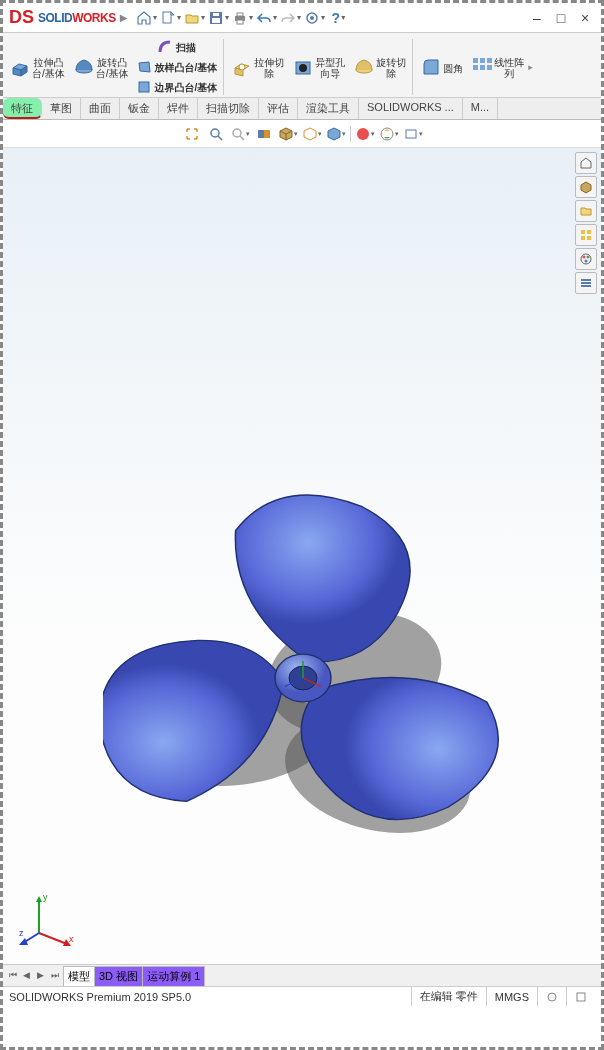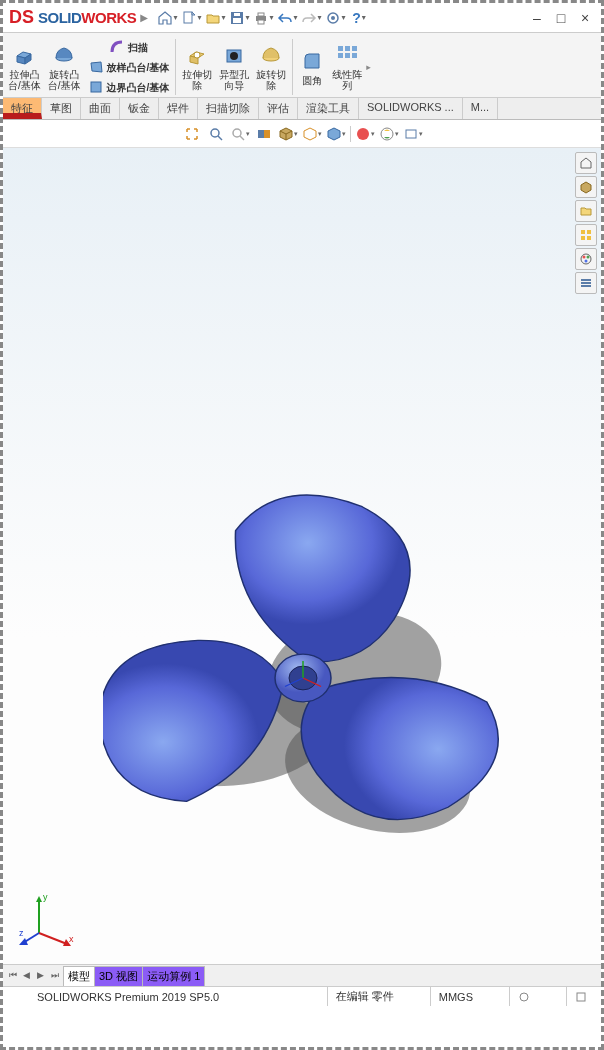--- a/index.html
+++ b/index.html
@@ -1,63 +1,63 @@
 <!DOCTYPE html>
 <html><head>
 <meta charset="utf-8">
 <style>
 * { box-sizing: border-box; margin: 0; padding: 0; font-family: "Microsoft YaHei", Arial, sans-serif; }
 body { width: 604px; height: 1050px; background: #fff; border: 3px dashed #888; overflow: hidden; position: relative; }
 .titlebar { height: 30px; display: flex; align-items: center; padding: 0 6px; background: #fff; border-bottom: 1px solid #ccc; }
 .logo-ds { font-weight: bold; color: #d72027; font-size: 18px; margin-right: 4px; }
-.logo-txt { font-weight: bold; font-size: 15px; letter-spacing: -0.5px; }
+.logo-txt { font-weight: bold; font-size: 12px; letter-spacing: -0.5px; }
 .logo-txt .solid { color: #2a63a0; }
 .logo-txt .works { color: #d72027; }
 .title-sep { color: #888; margin: 0 4px; font-size: 10px; }
 .title-tools { display: flex; gap: 2px; align-items: center; margin-left: 4px; }
 .title-tools .tbtn { width: 22px; height: 22px; display: flex; align-items: center; justify-content: center; cursor: pointer; border-radius: 2px; }
 .title-tools .dd::after { content: "▾"; font-size: 8px; color: #666; margin-left: 1px; }
 .spacer { flex: 1; }
 .winbtns { display: flex; gap: 4px; }
 .winbtns div { width: 20px; height: 20px; display: flex; align-items: center; justify-content: center; cursor: pointer; font-size: 14px; color: #444; }
 
 .ribbon { background: #f4f4f4; border-bottom: 1px solid #ccc; padding: 4px 2px 0 2px; }
 .ribbon-row { display: flex; gap: 1px; }
-.rbtn { display: flex; flex-direction: column; align-items: center; justify-content: center; padding: 2px 3px; cursor: pointer; border-radius: 2px; min-width: 32px; }
+.rbtn { display: flex; flex-direction: row; align-items: center; justify-content: center; padding: 2px 3px; cursor: pointer; border-radius: 2px; min-width: 32px; }
 .rbtn .ico { width: 24px; height: 24px; display: flex; align-items: center; justify-content: center; }
 .rbtn .lbl { font-size: 10px; color: #333; text-align: center; line-height: 11px; margin-top: 2px; white-space: pre; }
 .rbtn.small { flex-direction: row; min-width: auto; padding: 1px 3px; height: 20px; font-weight: bold; }
 .rbtn.small .ico { width: 16px; height: 16px; }
 .rbtn.small .lbl { margin: 0 0 0 3px; }
 .rcol { display: flex; flex-direction: column; gap: 0px; }
 .rsep { width: 1px; background: #ccc; margin: 2px 2px; }
 
 .tabbar { display: flex; background: #eee; height: 22px; border-bottom: 1px solid #bbb; font-size: 11px; }
 .tab { padding: 3px 8px; border-right: 1px solid #ccc; cursor: pointer; color: #444; }
-.tab.active { background: #fdba74; border-bottom: 6px solid #b91c1c; }
+.tab.active { background: #86efac; border-bottom: 2px solid #b91c1c; border-radius: 6px; }
 
 .viewtoolbar { height: 28px; display: flex; align-items: center; justify-content: center; gap: 4px; background: #fff; border-bottom: 1px solid #ddd; }
 .vbtn { width: 20px; height: 20px; display: flex; align-items: center; justify-content: center; cursor: pointer; border-radius: 2px; }
 .vbtn.dd::after { content: "▾"; font-size: 7px; color: #666; margin-left: 1px; }
 .vsep { width: 1px; height: 16px; background: #ccc; }
 
 .viewport { position: relative; width: 100%; height: 816px; background: linear-gradient(to bottom, #e8f0f6 0%, #fdfdfd 60%); overflow: hidden; }
 .sidepanel { position: absolute; right: 2px; top: 4px; width: 24px; display: flex; flex-direction: column; gap: 2px; }
 .sidepanel .sbtn { width: 22px; height: 22px; background: #f4f4f4; border: 1px solid #bbb; border-radius: 2px; display: flex; align-items: center; justify-content: center; cursor: pointer; }
 
 .triad { position: absolute; left: 16px; bottom: 16px; width: 60px; height: 60px; }
 
 .bottomtabs { height: 22px; display: flex; align-items: center; background: #f0f0f0; border-top: 1px solid #ccc; font-size: 11px; padding-left: 60px; }
 .btab { padding: 2px 4px; border: 1px solid #bbb; border-bottom: none; background: #fff; margin-right: -1px; cursor: pointer; }
 .btab.inactive { background: #8b5cf6; }
 .nav-arrows { position: absolute; left: 6px; display: flex; gap: 2px; }
 .nav-arrows span { width: 12px; font-size: 9px; color: #666; cursor: pointer; }
 
 .statusbar { height: 20px; display: flex; align-items: center; background: #fff; border-top: 1px solid #ccc; font-size: 11px; color: #333; padding: 0 6px; }
-.statusbar .cell { padding: 0 8px; border-left: 1px solid #ccc; height: 100%; display: flex; align-items: center; margin-left: 28px; }
+.statusbar .cell { padding: 0 8px; border-left: 1px solid #ccc; height: 100%; display: flex; align-items: center; }
 .statusbar .cell:first-child { border: none; padding-left: 0; }
 
 .propeller-shadow { position: absolute; left: 130px; top: 430px; width: 370px; height: 300px; }
 .propeller { position: absolute; left: 100px; top: 330px; width: 400px; height: 400px; }
 </style>
 </head>
 <body>
 
 <div class="titlebar">
   <span class="logo-ds">DS</span>

